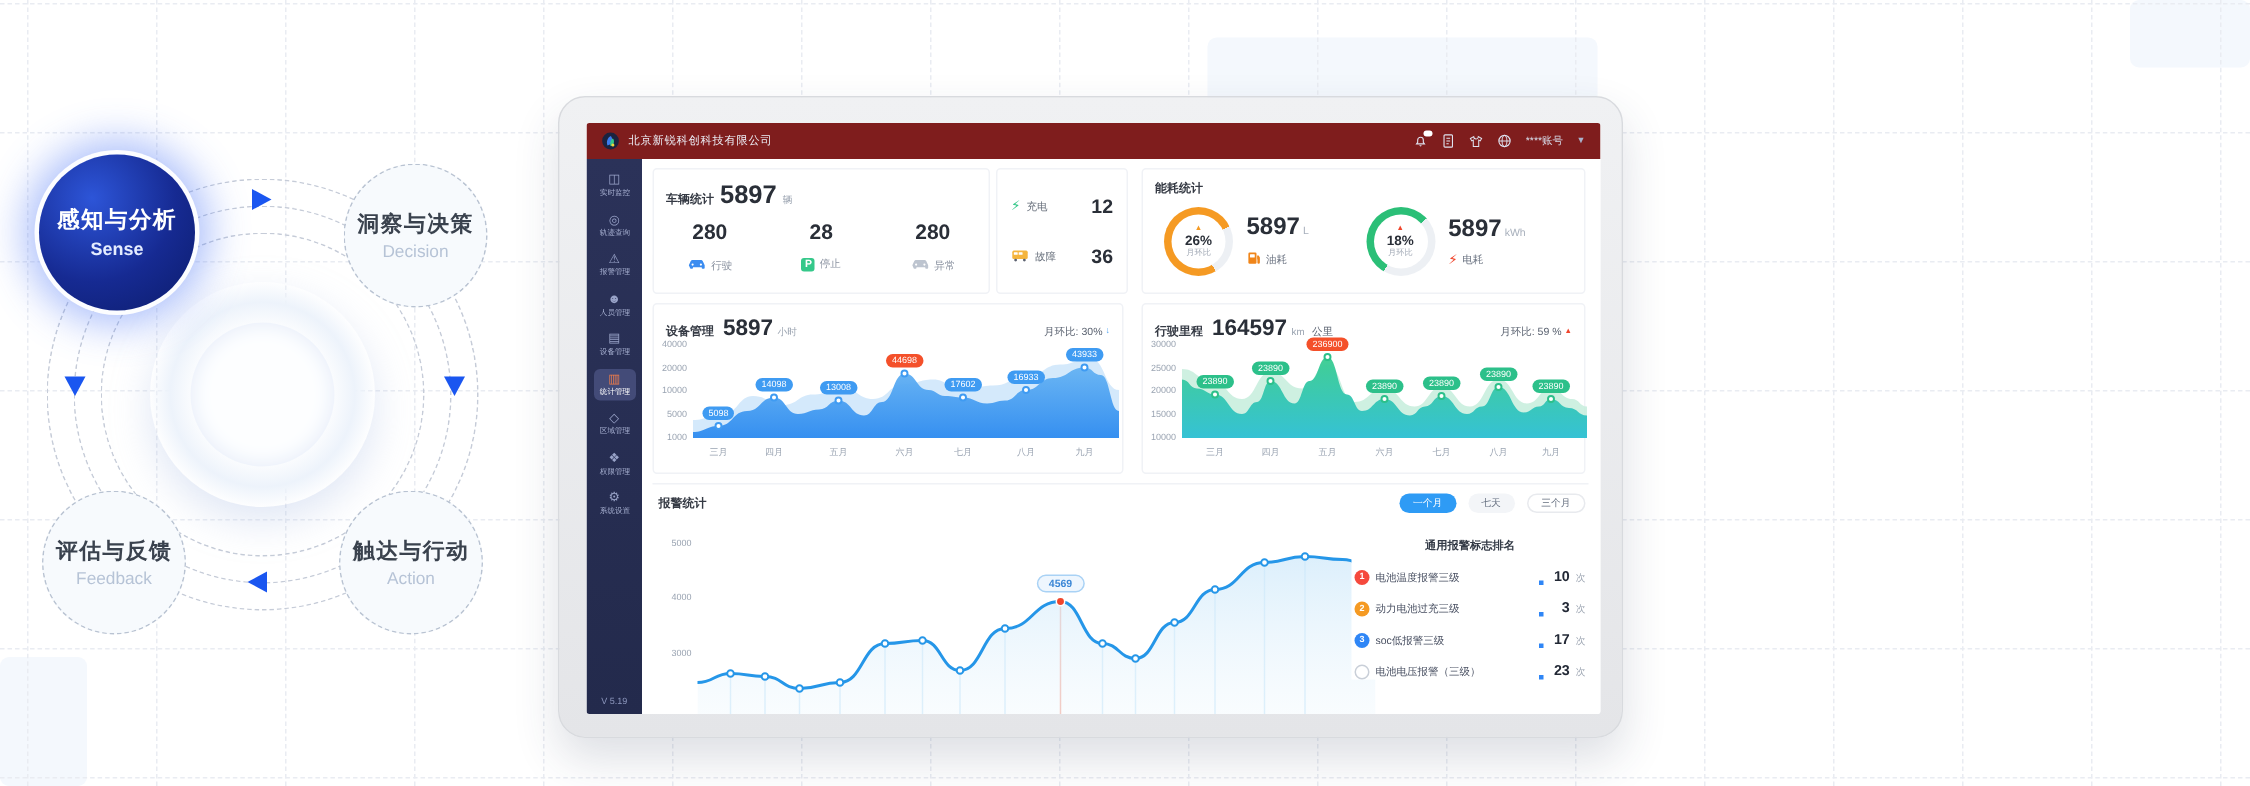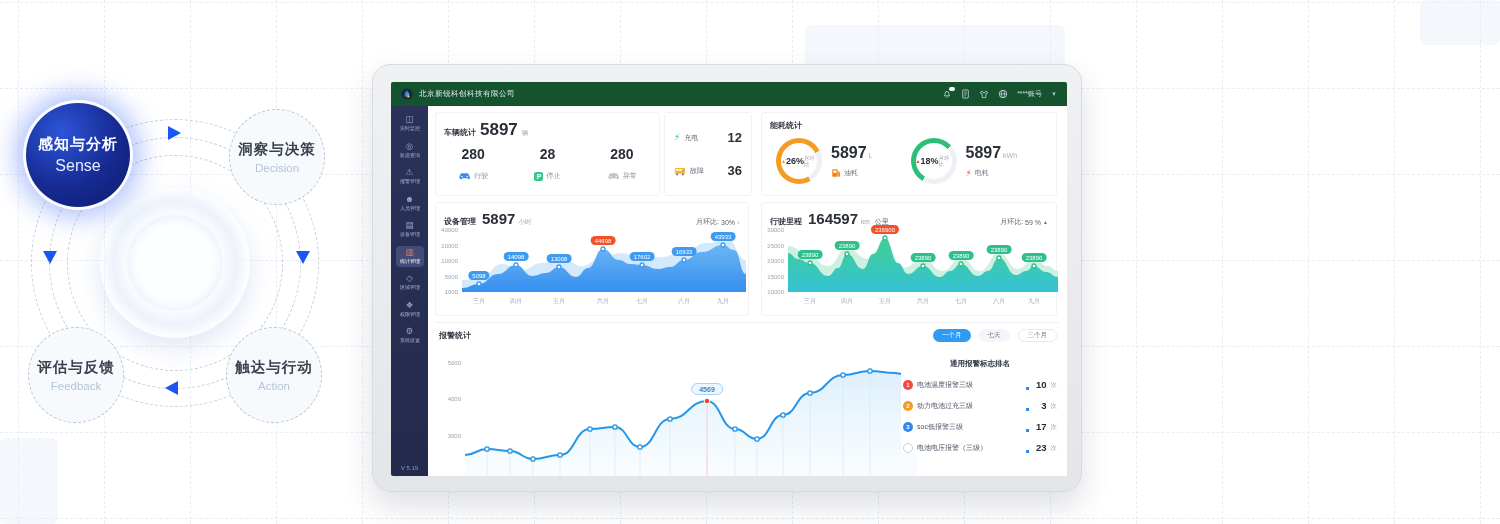--- a/index.html
+++ b/index.html
@@ -21,32 +21,32 @@
      background:#fdfeff;box-shadow:inset 0 0 14px #e3ebf8}
   .node{position:absolute;border-radius:50%;display:flex;flex-direction:column;align-items:center;
      justify-content:center;gap:3px;text-align:center;box-sizing:border-box}
   .node-light{width:96px;height:96px;background:#f7fafd;border:1.5px dashed #b9c3d2}
   .node-light .t{font-size:14.5px;font-weight:bold;color:#3a424e;letter-spacing:1px}
   .node-light .s{font-size:11.5px;color:#b6c3d6}
   .node-dark{width:104px;height:104px;
      background:radial-gradient(circle at 34% 28%,#2d55d8 0%,#162a92 55%,#0c1c6b 100%);
      box-shadow:0 0 0 3px rgba(255,255,255,.95),0 0 26px 10px rgba(73,116,246,.45)}
   .node-dark .t{font-size:15px;font-weight:bold;color:#fff;letter-spacing:1px}
-  .node-dark .s{font-size:16px;color:#e4ecff;font-weight:normal}
+  .node-dark .s{font-size:12px;color:#e4ecff;font-weight:bold}
   .arr{position:absolute;width:0;height:0}
   .arr-right{border-left:13px solid #1a56f0;border-top:7px solid transparent;border-bottom:7px solid transparent}
   .arr-down{border-top:13px solid #1a56f0;border-left:7px solid transparent;border-right:7px solid transparent}
   .arr-left{border-right:13px solid #1a56f0;border-top:7px solid transparent;border-bottom:7px solid transparent}
 
   
   .device{position:absolute;left:372px;top:64px;width:708px;height:426px;
      background:linear-gradient(180deg,#f0f1f3,#e4e5e8);border:1px solid #d8dade;border-radius:18px;
      box-shadow:0 14px 30px rgba(45,55,90,.16)}
   .screen{position:absolute;left:18px;top:17px;width:676px;height:394px;background:#fff;overflow:hidden;border-radius:2px}
-  .topbar{position:absolute;left:0;top:0;right:0;height:24px;background:#14532d;display:flex;
+  .topbar{position:absolute;left:0;top:0;right:0;height:24px;background:#7f1d1d;display:flex;
      align-items:center;padding:0 10px;box-sizing:border-box;gap:6px;z-index:5}
   .company{font-size:7.5px;color:#eceef6;letter-spacing:.5px}
   .tb-right{margin-left:auto;display:flex;align-items:center;gap:9px}
   .tb-ic{position:relative;display:flex;align-items:center;cursor:pointer}
   .badge-dot{position:absolute;right:-3px;top:-2px;width:6px;height:4px;background:#fff;border-radius:2px}
   .account{font-size:7px;color:#d6dbe9;cursor:pointer}
   .caret{font-size:6px;color:#aab2cc}
 
   .side{position:absolute;left:0;top:24px;width:37px;bottom:0;background:linear-gradient(180deg,#2b3259,#232a4c);
      display:flex;flex-direction:column;align-items:center;padding:7px 0 5px;box-sizing:border-box;z-index:4}
@@ -73,21 +73,21 @@
      display:flex;align-items:center;justify-content:center}
   .bolt{font-size:9px;line-height:9px}
 
   .cf-row{display:flex;align-items:center;gap:4px;padding:0 9px;height:50%;box-sizing:border-box}
   .cf-lab{font-size:7px;color:#666e7a}
   .cf-val{margin-left:auto;font-size:13px;font-weight:bold;color:#2a2f38}
 
   .ggroups{display:flex;margin-top:7px;padding-left:14px;gap:38px}
   .g-group{display:flex;align-items:center;gap:9px}
   .gauge-ring{width:46px;height:46px;border-radius:50%;display:flex;align-items:center;justify-content:center;flex:none}
-  .gauge-inner{width:36px;height:36px;border-radius:50%;background:#fff;display:flex;
+  .gauge-inner{width:36px;height:36px;border-radius:50%;background:#fff;display:flex;flex-direction:column;
      align-items:center;justify-content:center;line-height:1}
   .g-arrow{font-size:5px}
   .g-pct{font-size:9px;font-weight:bold;color:#2a2f38;margin-top:1px}
   .g-cap{font-size:5.5px;color:#a0a8b4;margin-top:1.5px}
   .g-col{display:flex;flex-direction:column;justify-content:center;gap:6px}
   .g-val{font-size:16px;font-weight:bold;color:#2a2f38}
   .g-unit{font-size:7px;color:#a8b0bc;font-weight:normal;margin-left:2px}
   .g-lab{display:flex;align-items:center;gap:3px;font-size:7px;color:#6a7280}
 
   .chead{display:flex;align-items:baseline;padding:7px 8px 0}

